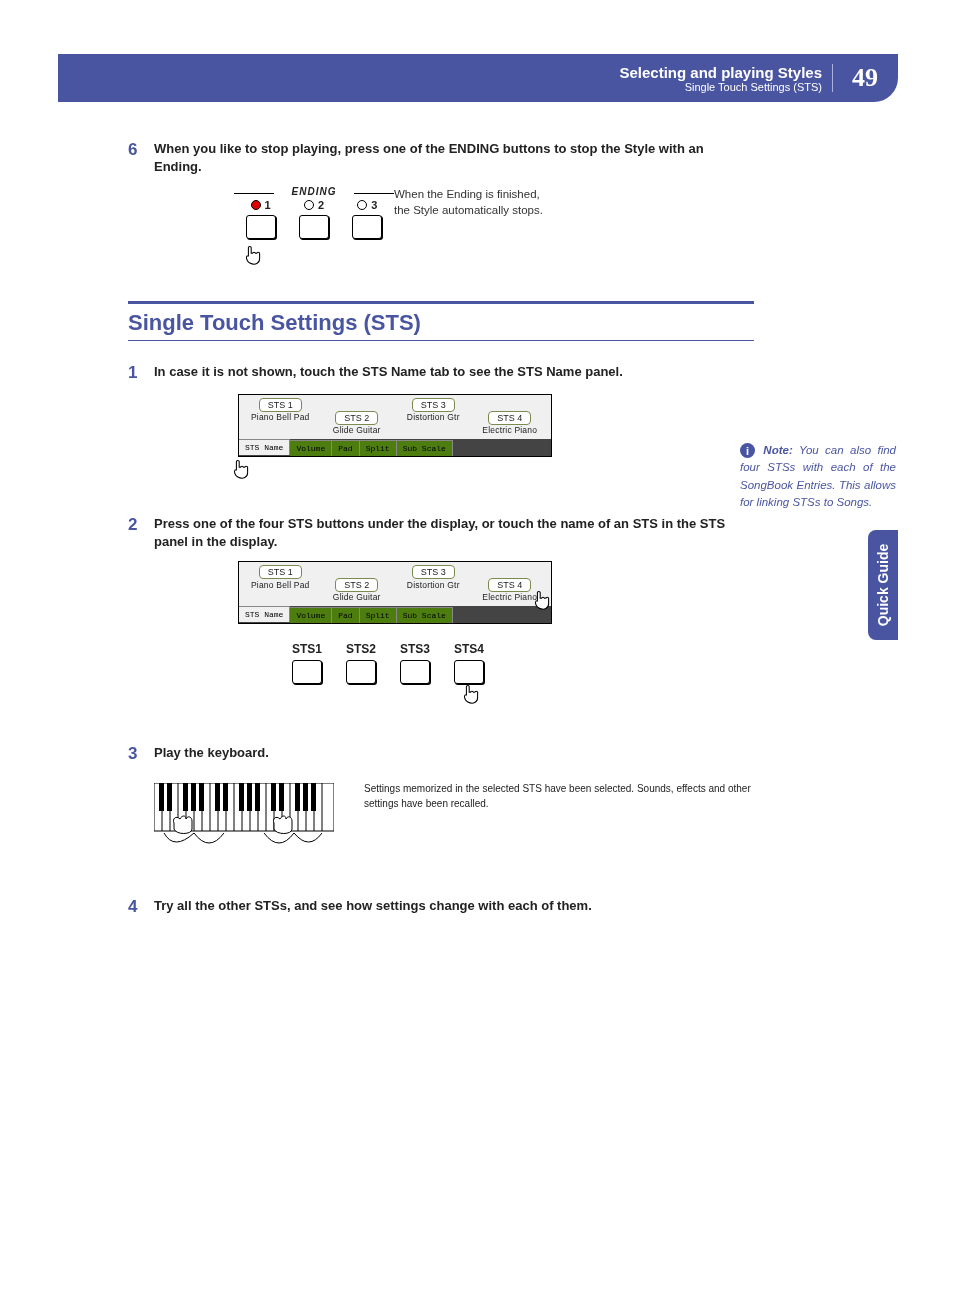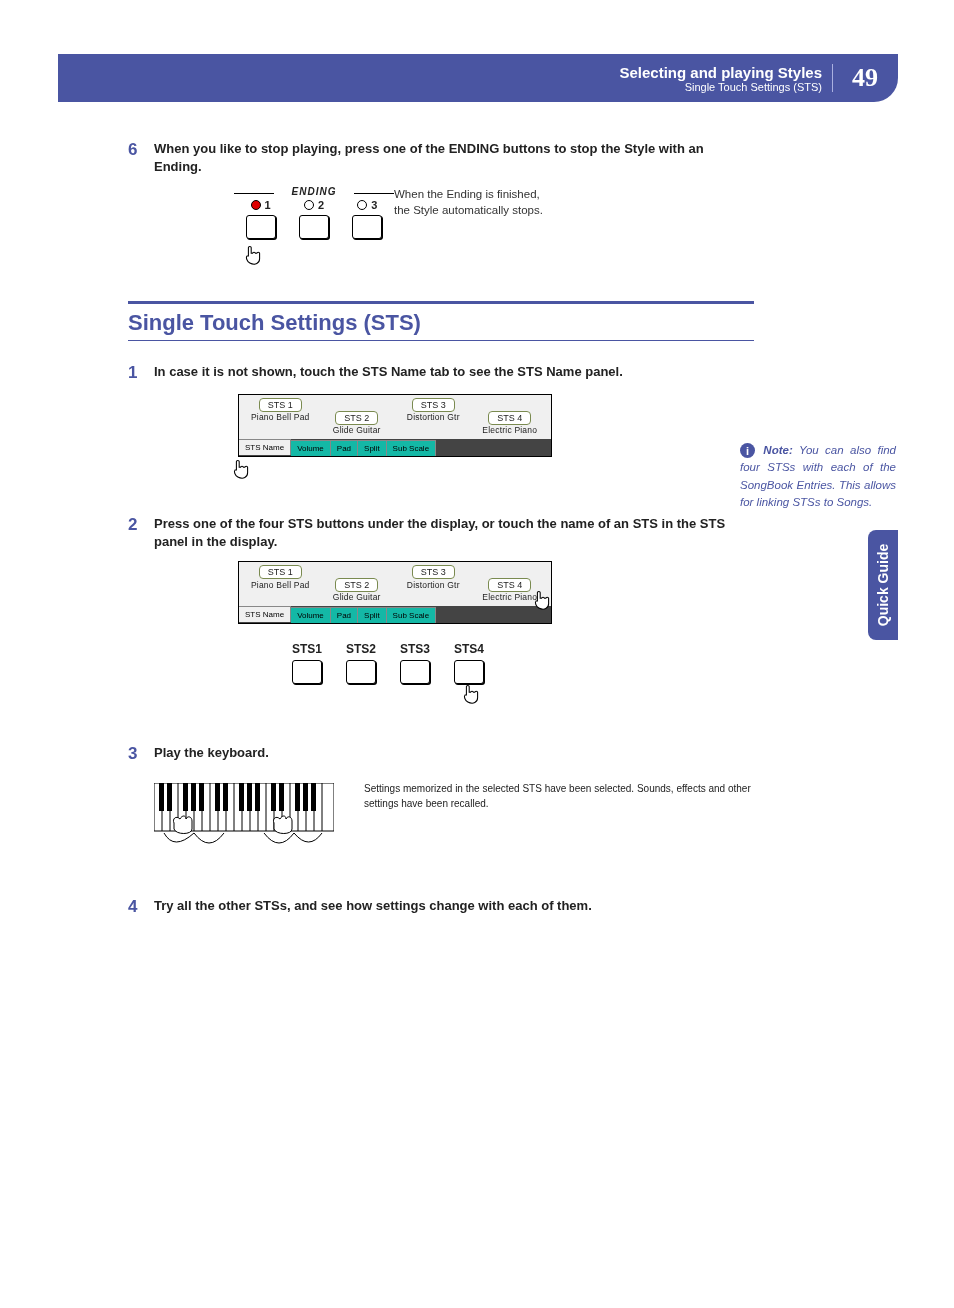--- a/index.html
+++ b/index.html
@@ -200,23 +200,23 @@
   .sts-grid {
     display:grid;
     grid-template-columns: 1fr 1fr 1fr 1fr;
     column-gap: 6px;
     row-gap:2px;
     align-items:center;
     margin-bottom:4px;
   }
   .sts-cell { text-align:center; }
   .sts-subname { font-size:8.5px; letter-spacing:0.2px;}
-  .tab-strip { display:flex; gap:0; margin-top:2px; background:#444; padding:1px 0 0 0; margin-left:-6px; margin-right:-6px;}
+  .tab-strip { display:flex; gap:0; margin-top:2px; background:#444; padding:1px 0 0 0; margin-left:-6px; margin-right:-6px;font-family:Liberation Mono, monospace;}
   .tab-strip .tab {
-    background:#14b8a6; color:#000;
+    background:#4d7c0f; color:#000;
     font-size:8px; padding:3px 6px;
     border-right:1px solid #888;
     border-top:1px solid #888;
   }
   .tab-strip .tab.active { background:#f0f0f0; position:relative; top:-1px;}
   .tab-strip .spacer { flex:1; background:#444;}
   .hand-below { margin-left:100px; margin-top:-2px;}
   
   .sts-hw-row { display:flex; justify-content:center; gap:24px; margin-top:18px; margin-left:0;}
   .sts-hw-item { text-align:center; font-family:Arial,sans-serif; font-weight:bold; font-size:12px;}

